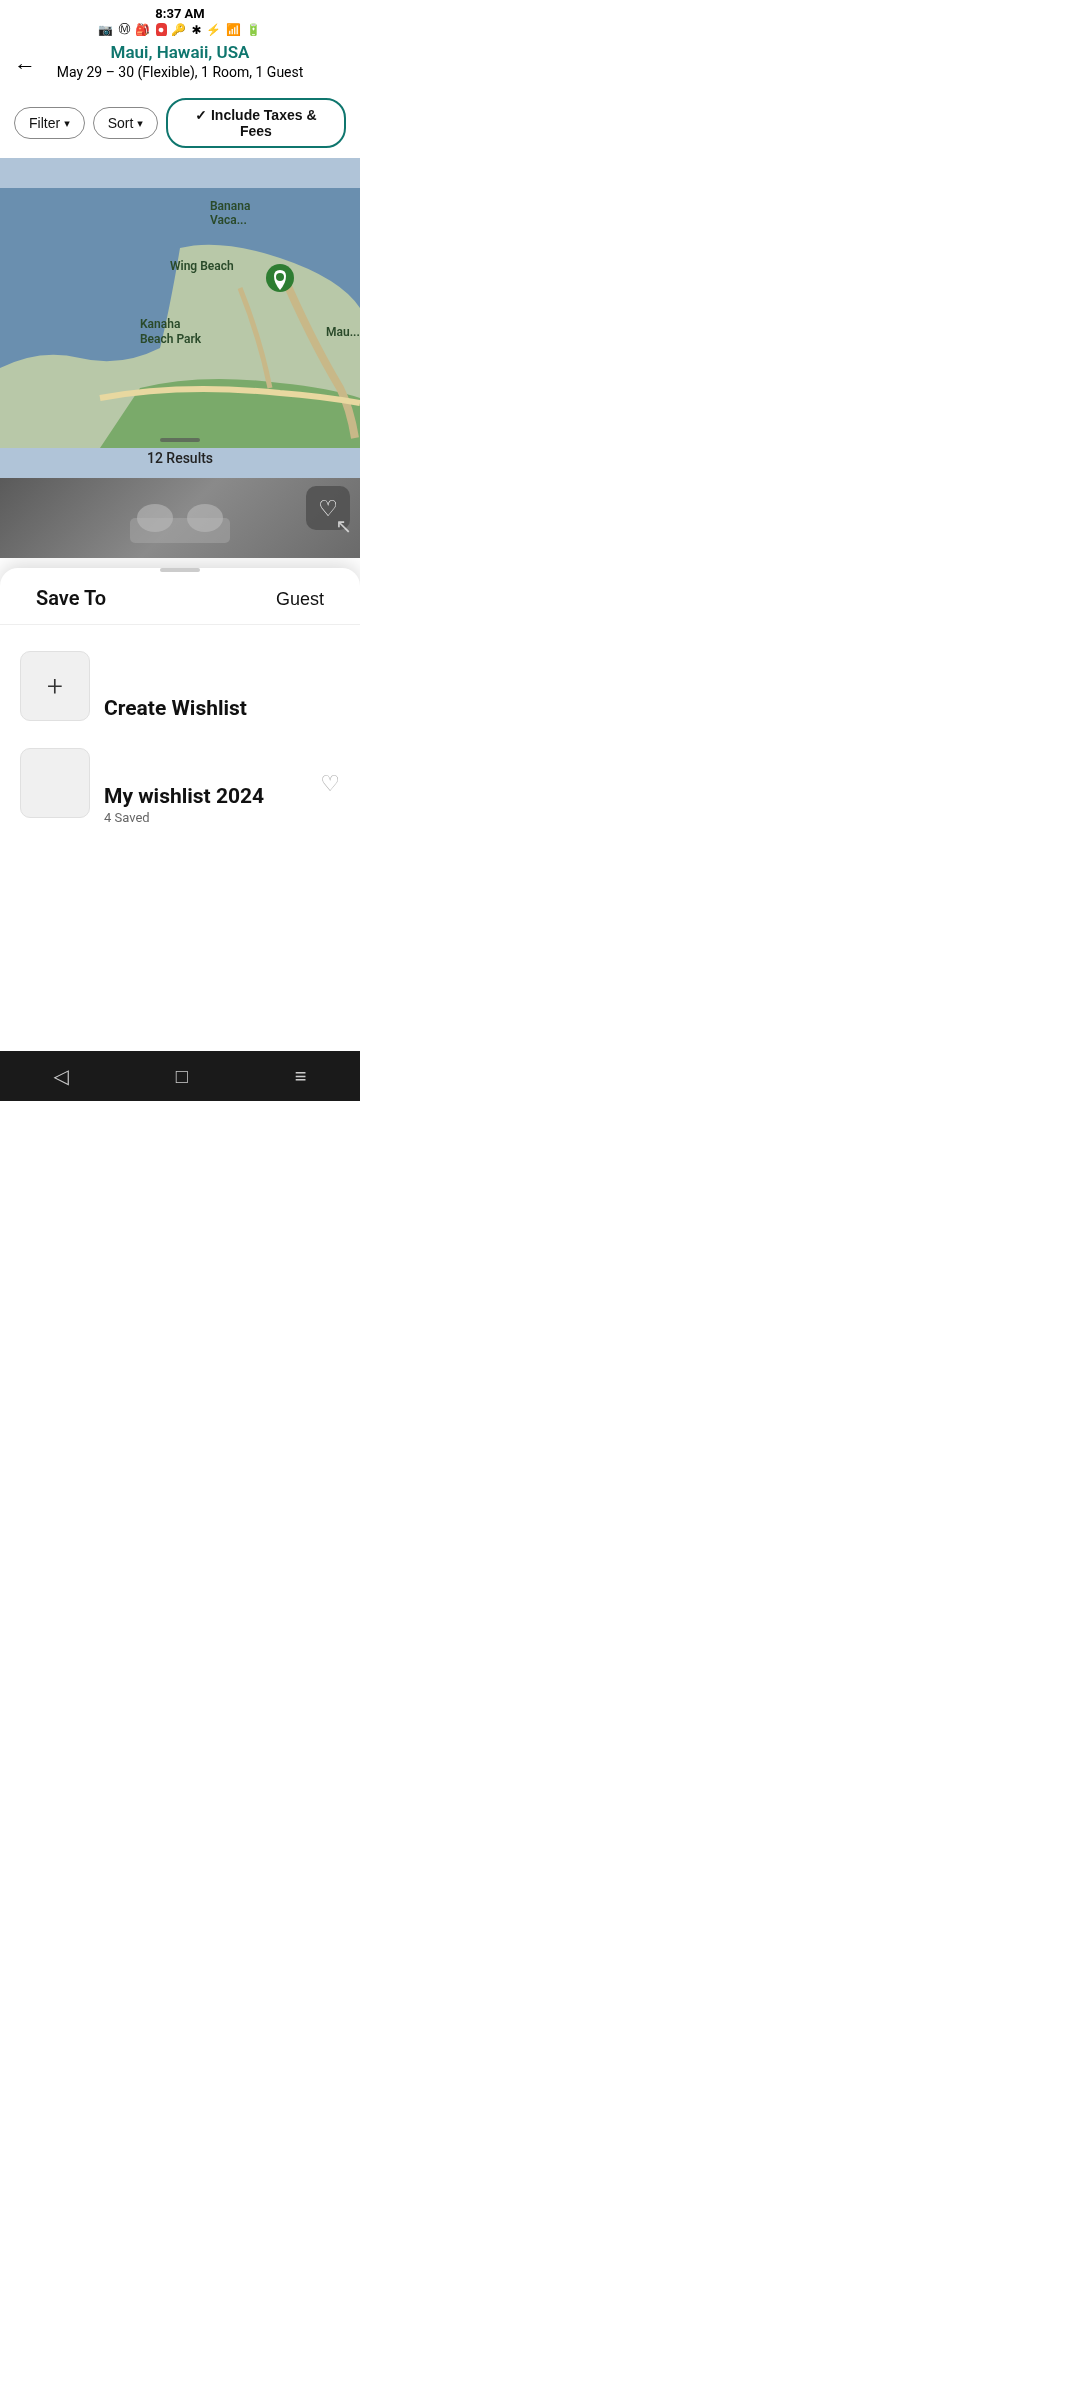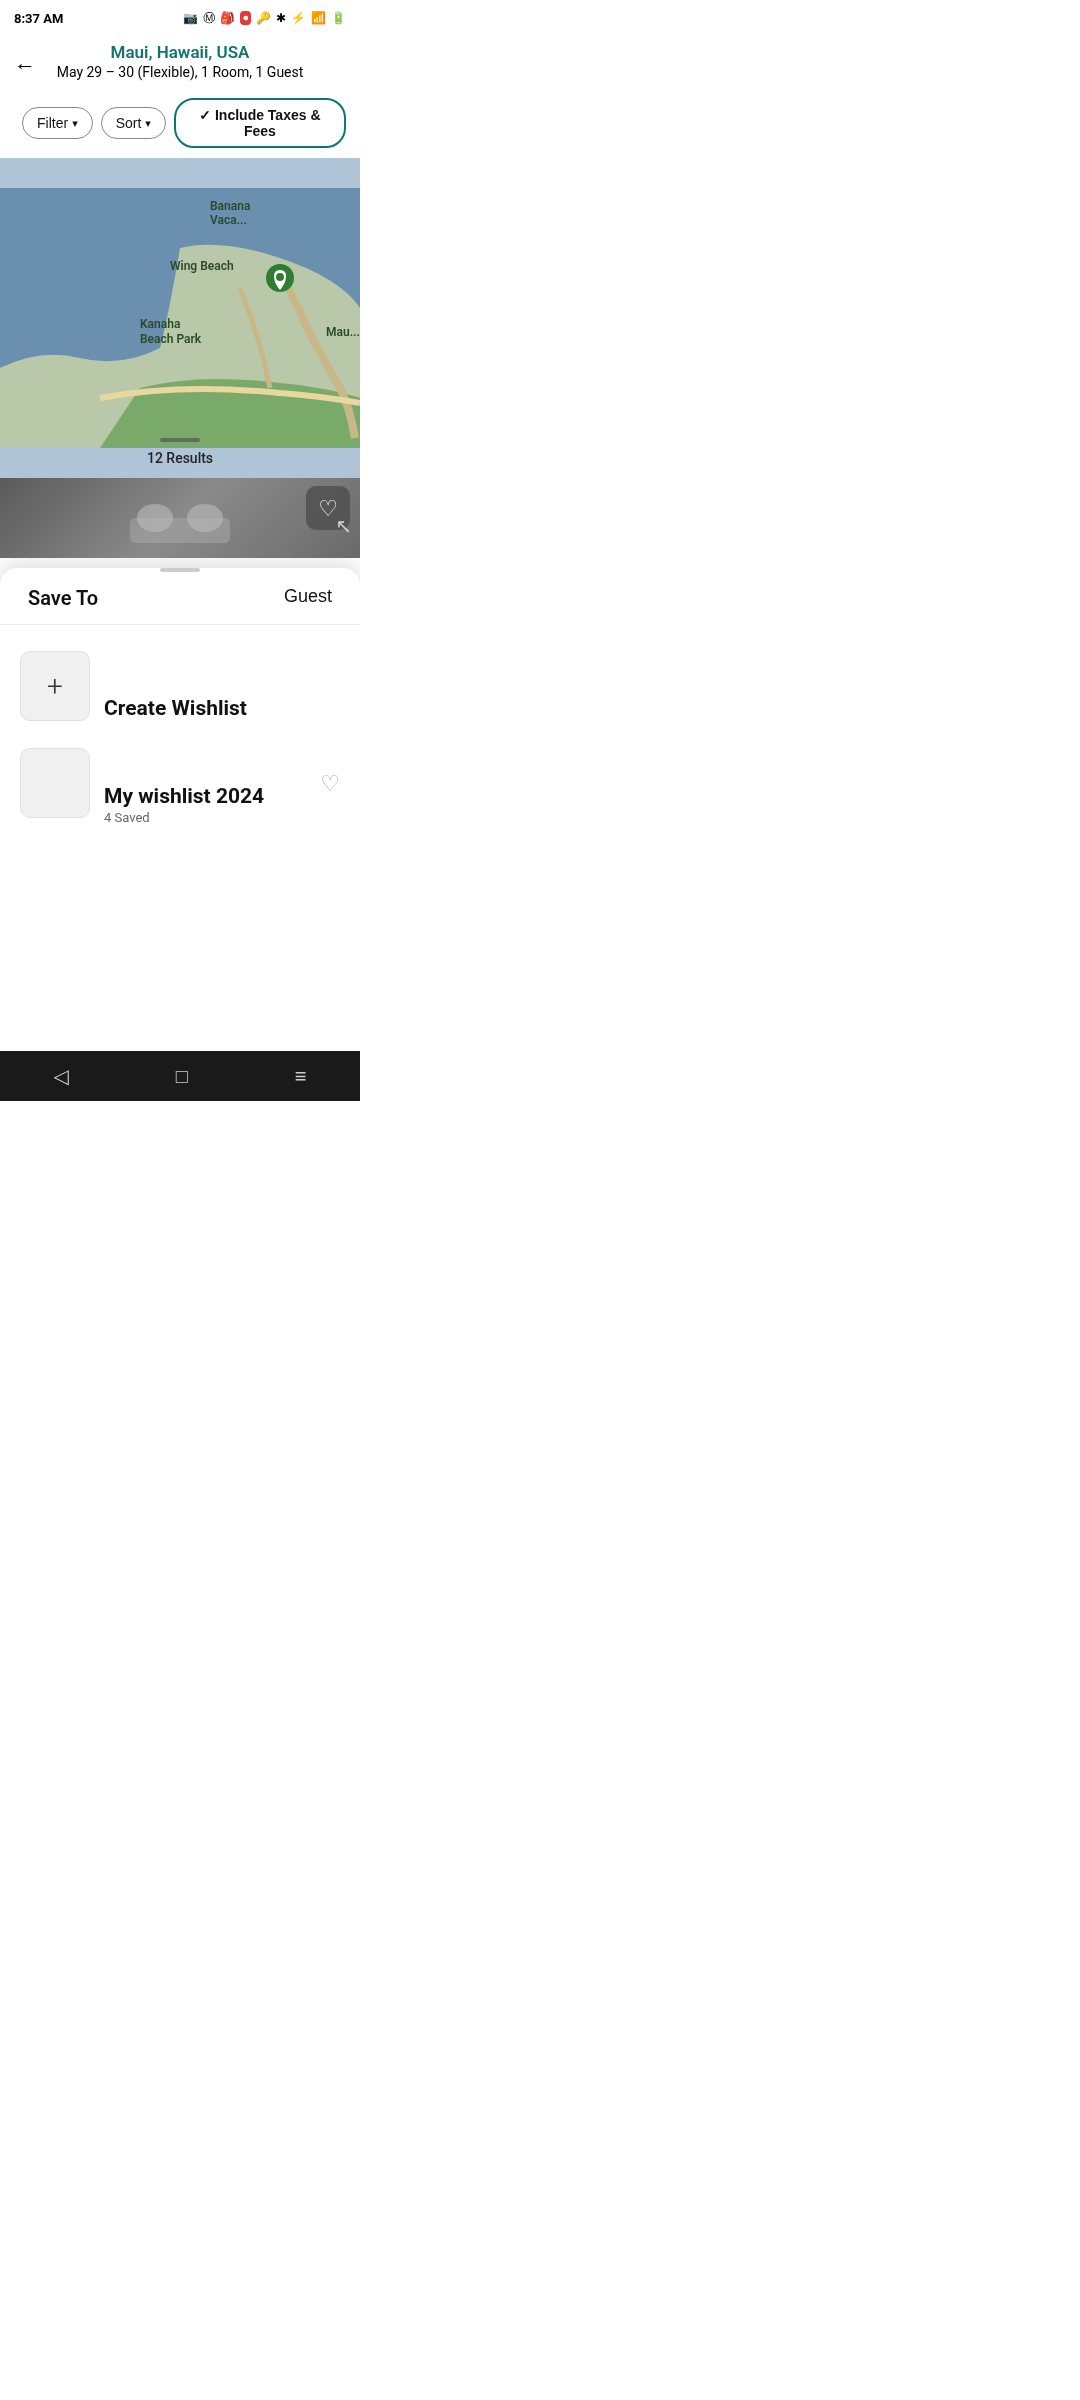--- a/index.html
+++ b/index.html
@@ -13,20 +13,21 @@
     }
 
     
     .status-bar {
       background: #fff;
       display: flex;
       justify-content: space-between;
       align-items: center;
       padding: 6px 14px;
       height: 36px;
+      flex-direction: column;
     }
     .status-left {
       font-size: 13px;
       font-weight: 700;
       color: #000;
     }
     .status-right {
       display: flex;
       align-items: center;
       gap: 5px;
@@ -70,21 +71,20 @@
       margin-top: 2px;
     }
 
     
     .filter-bar {
       background: #fff;
       padding: 8px 14px 10px;
       display: flex;
       gap: 8px;
       align-items: center;
-      margin-left: 8px;
     }
     .filter-btn {
       border: 1.5px solid #888;
       background: #fff;
       border-radius: 20px;
       padding: 7px 14px;
       font-size: 14px;
       font-weight: 500;
       color: #111;
       cursor: pointer;
@@ -188,22 +188,22 @@
     .sheet-handle {
       width: 40px;
       height: 4px;
       background: #ccc;
       border-radius: 3px;
       margin: 10px auto 0;
     }
     .sheet-header {
       display: flex;
       justify-content: space-between;
-      align-items: flex-start;
-      padding: 14px 28px 14px;
+      align-items: flex-end;
+      padding: 14px 36px 14px;
       border-bottom: 1px solid #eee;
     }
     .sheet-title {
       font-size: 20px;
       font-weight: 600;
       color: #111;
     }
     .done-btn {
       font-size: 18px;
       font-weight: 400;

